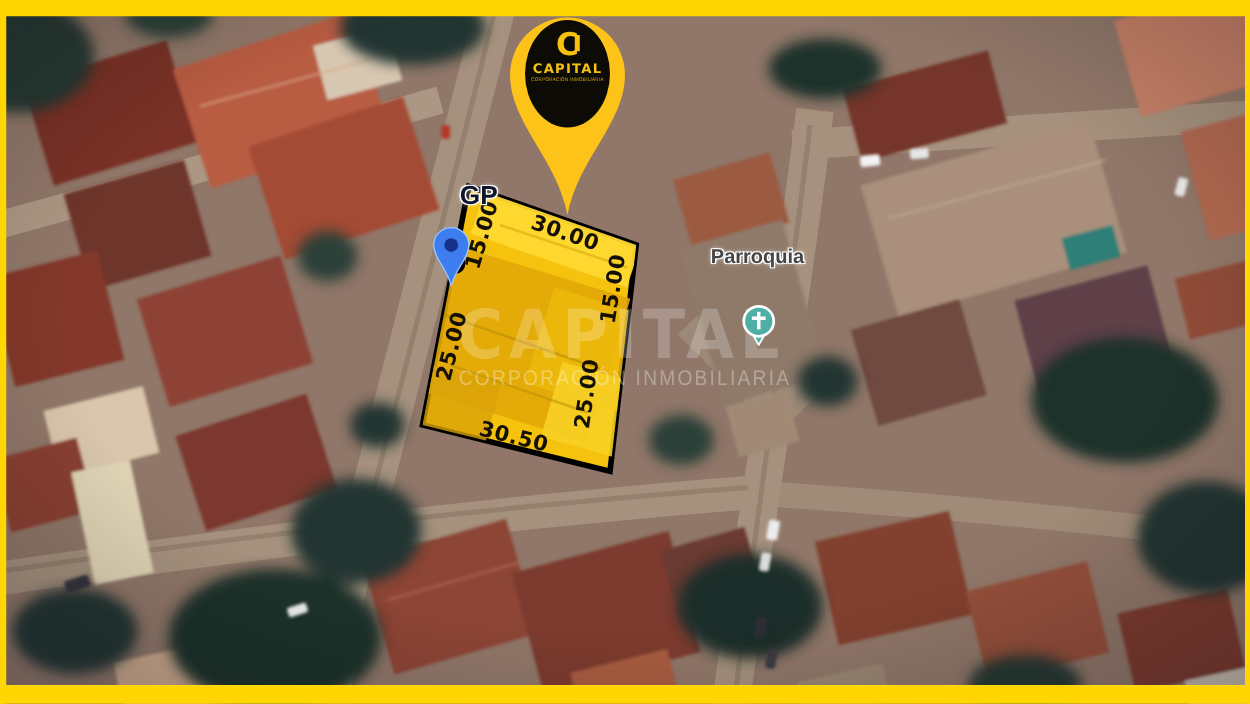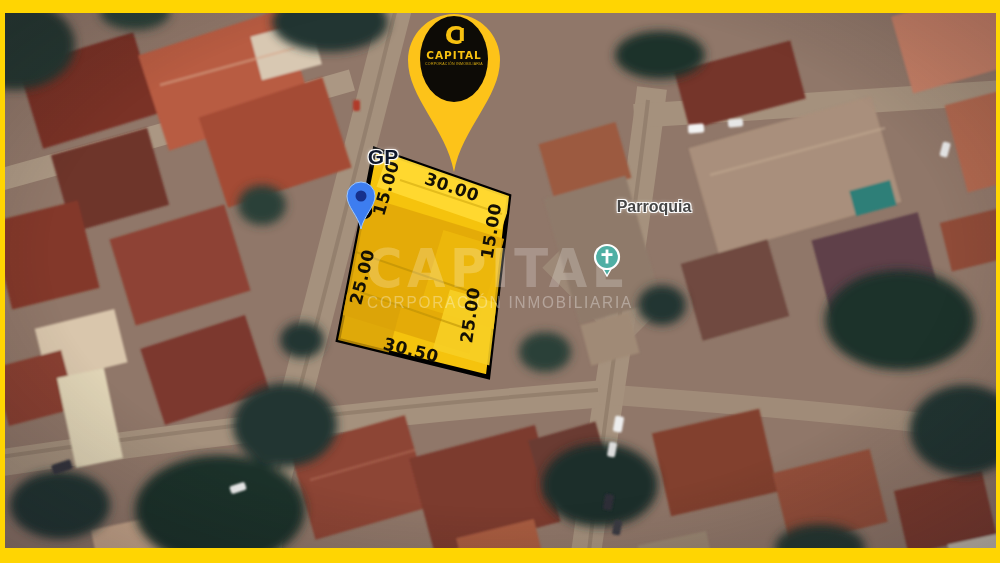--- a/index.html
+++ b/index.html
@@ -39,21 +39,21 @@
   .m-bottom{left:411px;top:350px;--r:14deg;}
 
   
   .maplabel{
     position:absolute;z-index:4;font-weight:bold;text-align:center;white-space:nowrap;
     text-shadow:-1px -1px 0 rgba(255,255,255,.95),1px -1px 0 rgba(255,255,255,.95),
       -1px 1px 0 rgba(255,255,255,.95),1px 1px 0 rgba(255,255,255,.95),0 0 4px rgba(255,255,255,.9);
   }
   .gp-label{left:361px;top:157px;font-size:21px;color:#0f172a;transform:translate(-50%,-50%);padding-left:44px;}
   .church-label{left:606px;top:206px;font-size:16px;line-height:21px;color:#454545;
-    transform:translate(-50%,-50%);margin-left:48px;}
+    transform:translate(-50%,-50%);}
 
   
   .church-icon{position:absolute;left:593px;top:243px;width:28px;height:34px;z-index:5;cursor:pointer;}
 
   
   .blue-pin{position:absolute;left:345px;top:181px;width:32px;height:50px;z-index:5;cursor:pointer;}
 
   
   .capital-pin{position:absolute;left:406px;top:12px;width:96px;height:165px;z-index:6;cursor:pointer;}
   .capital-pin .pin-shape{position:absolute;left:0;top:0;}

